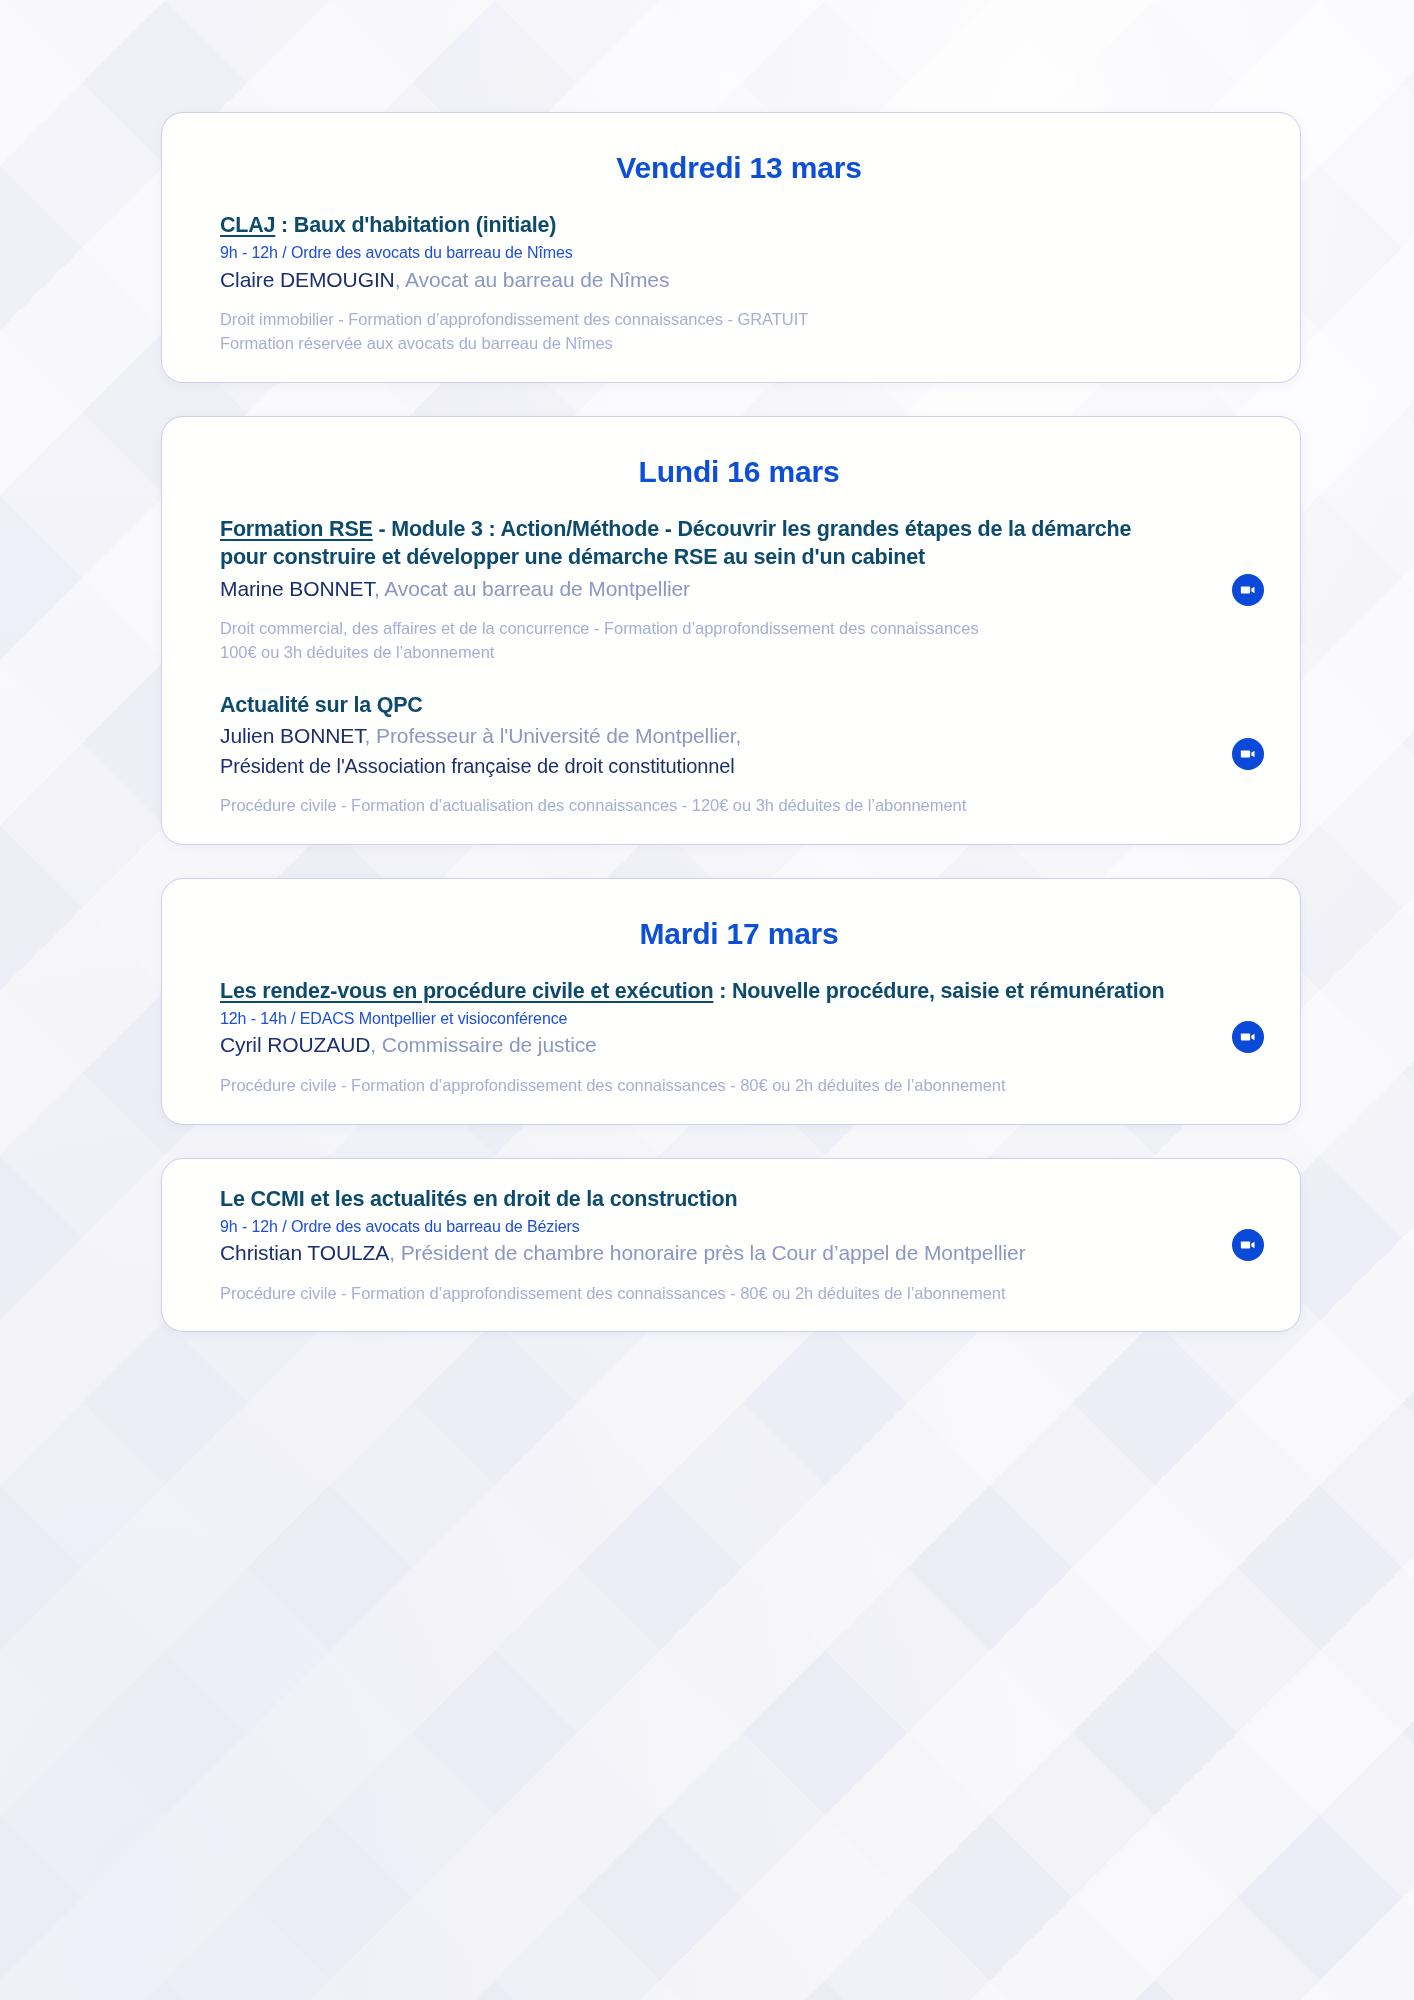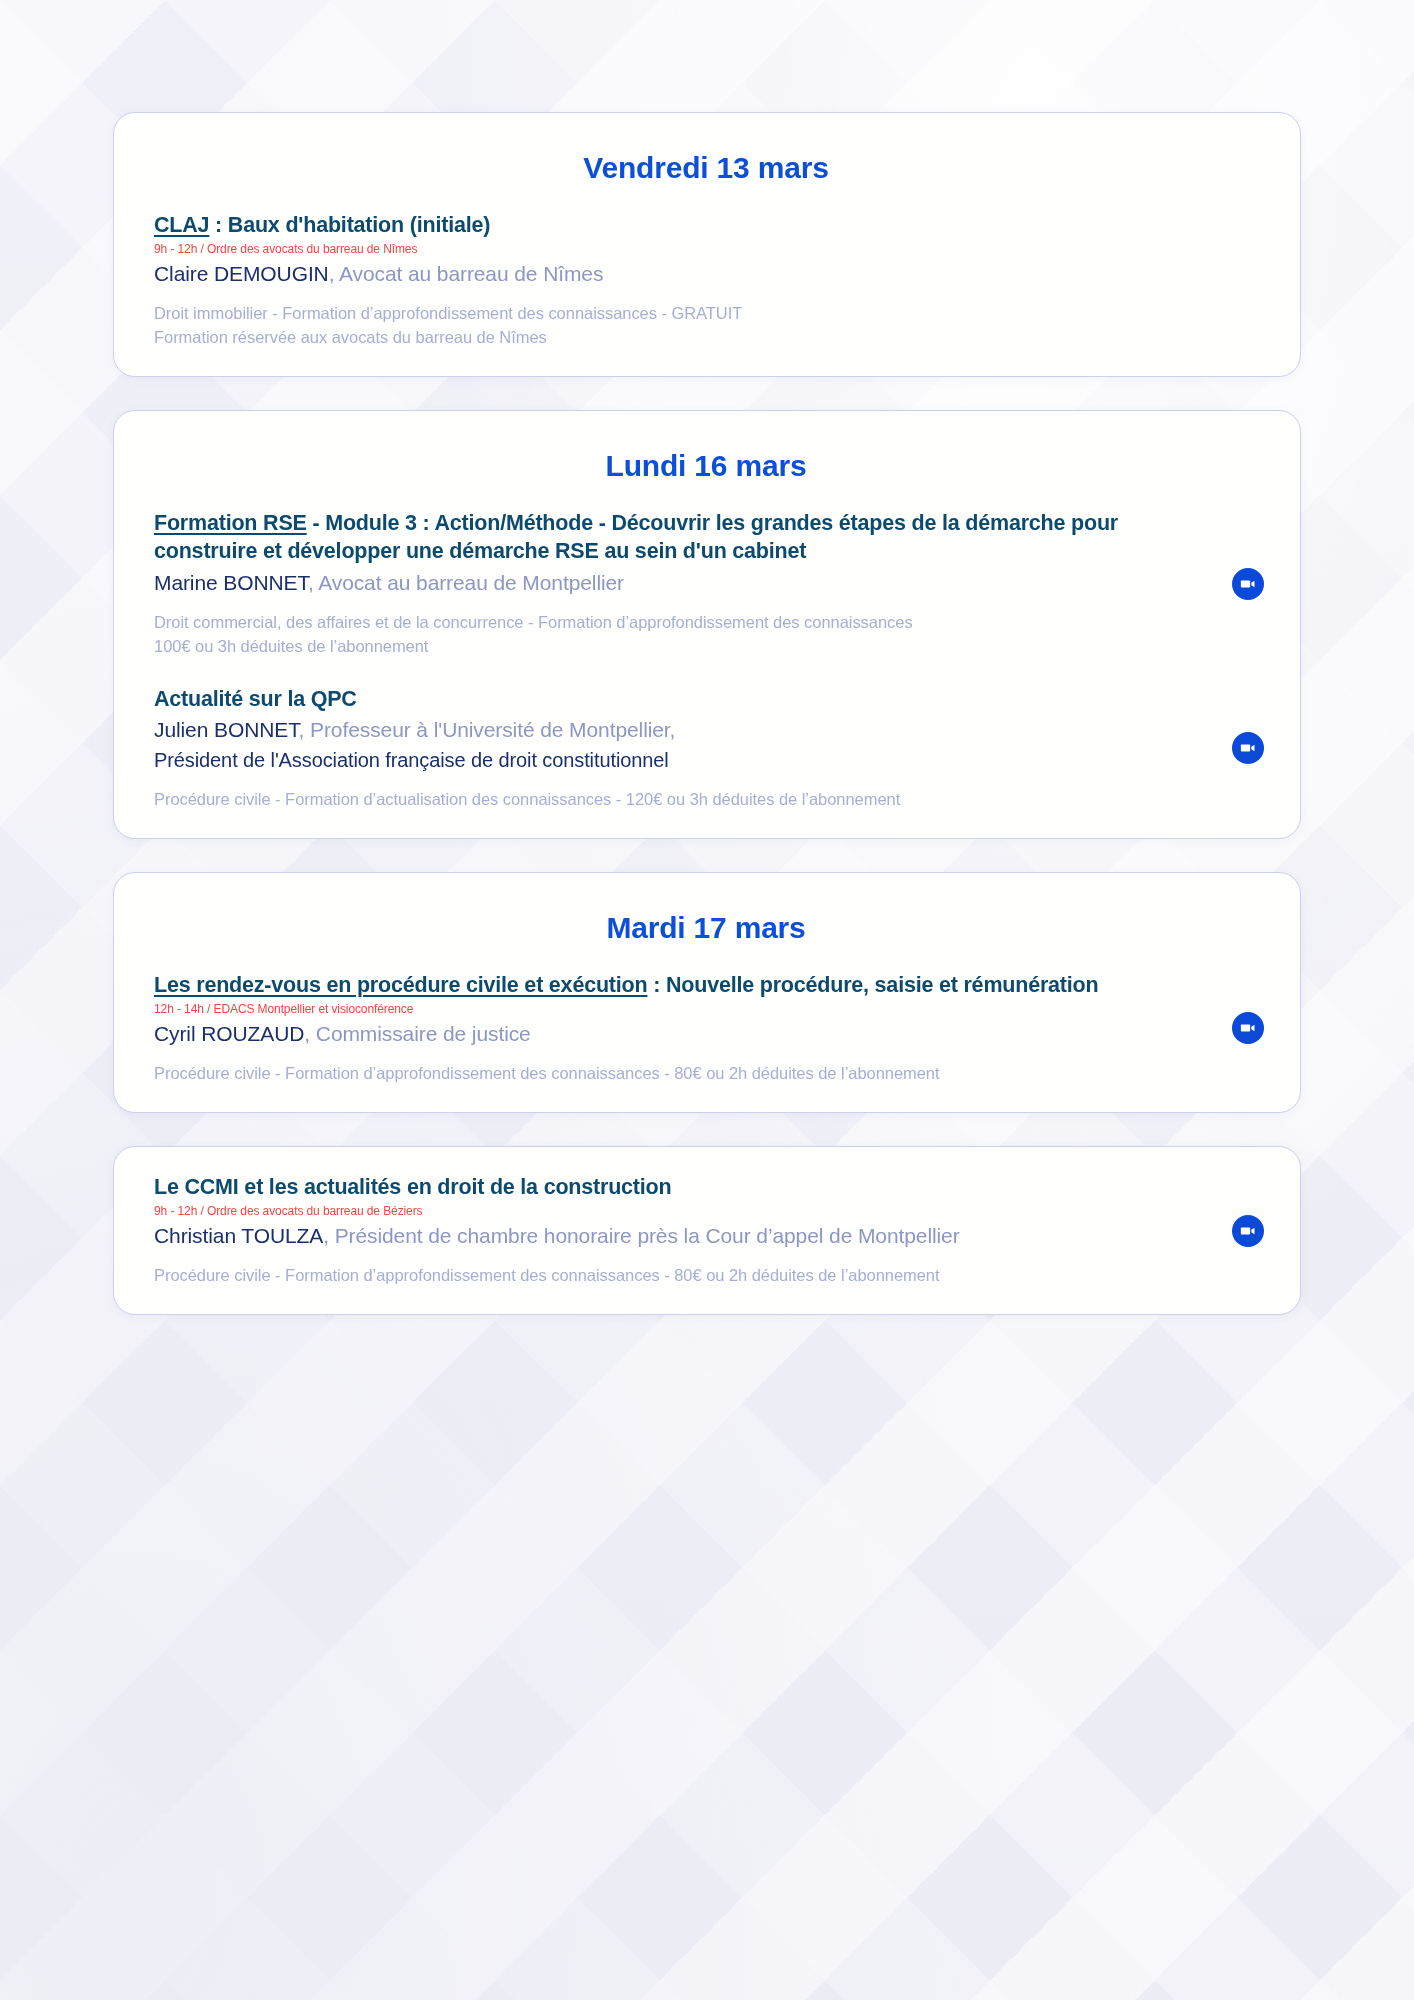--- a/index.html
+++ b/index.html
@@ -49,22 +49,23 @@
     padding: 112px 113px 0 113px;
   }
 
   
   .day-card {
     background: #fffffe;
     border: 1px solid #ccd0ea;
     border-radius: 22px;
     box-shadow: 0 2px 10px rgba(80, 90, 160, 0.055);
     margin-bottom: 33px;
-    padding: 26px 30px 26px 28px;
+    padding: 26px 30px 26px 46px;
     box-sizing: border-box;
+    margin-left: 48px;
   }
 
   .day-title {
     text-align: center;
     color: #0d4fd6;
     font-size: 30px;
     font-weight: bold;
     letter-spacing: -0.2px;
     margin: 12px 0 26px 0;
   }
@@ -89,22 +90,22 @@
     line-height: 1.32;
     letter-spacing: -0.2px;
     margin: 0 0 2px 0;
   }
   .event-title .u {
     text-decoration: underline;
     text-underline-offset: 3px;
   }
 
   .event-when {
-    color: #ef4444;
-    font-size: 12px;
+    color: #1d4ed8;
+    font-size: 16px;
     line-height: 1.45;
     letter-spacing: -0.1px;
   }
 
   .event-speaker {
     color: #1b2f6e;
     font-size: 21px;
     line-height: 1.45;
     letter-spacing: -0.1px;
   }

